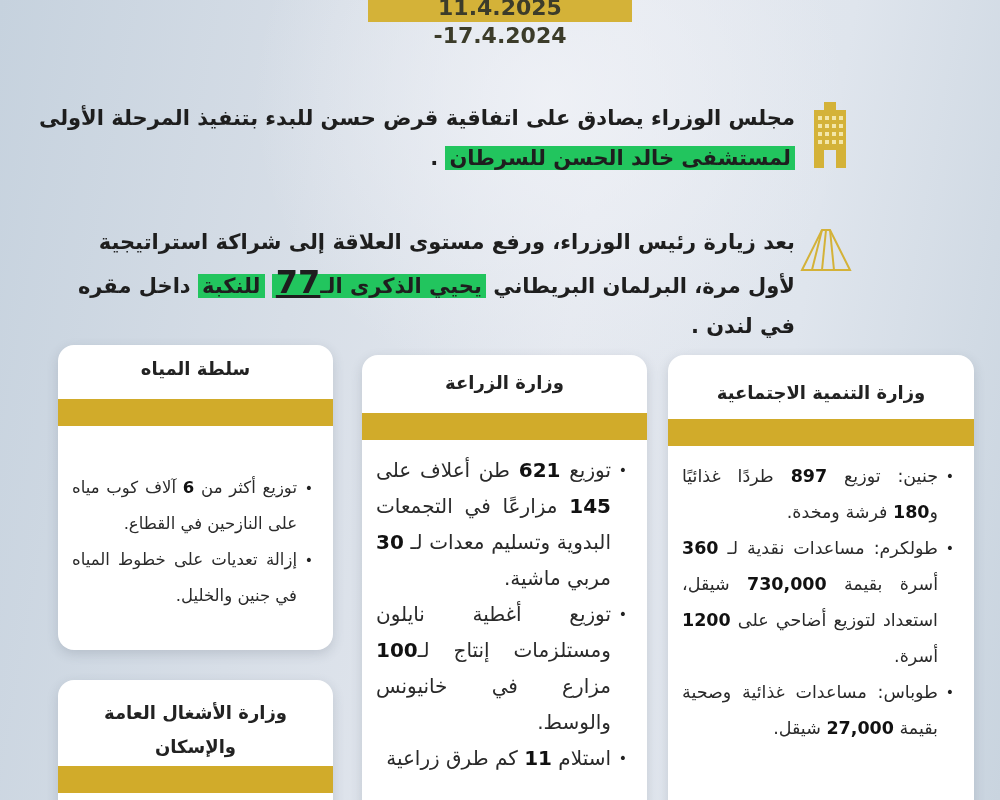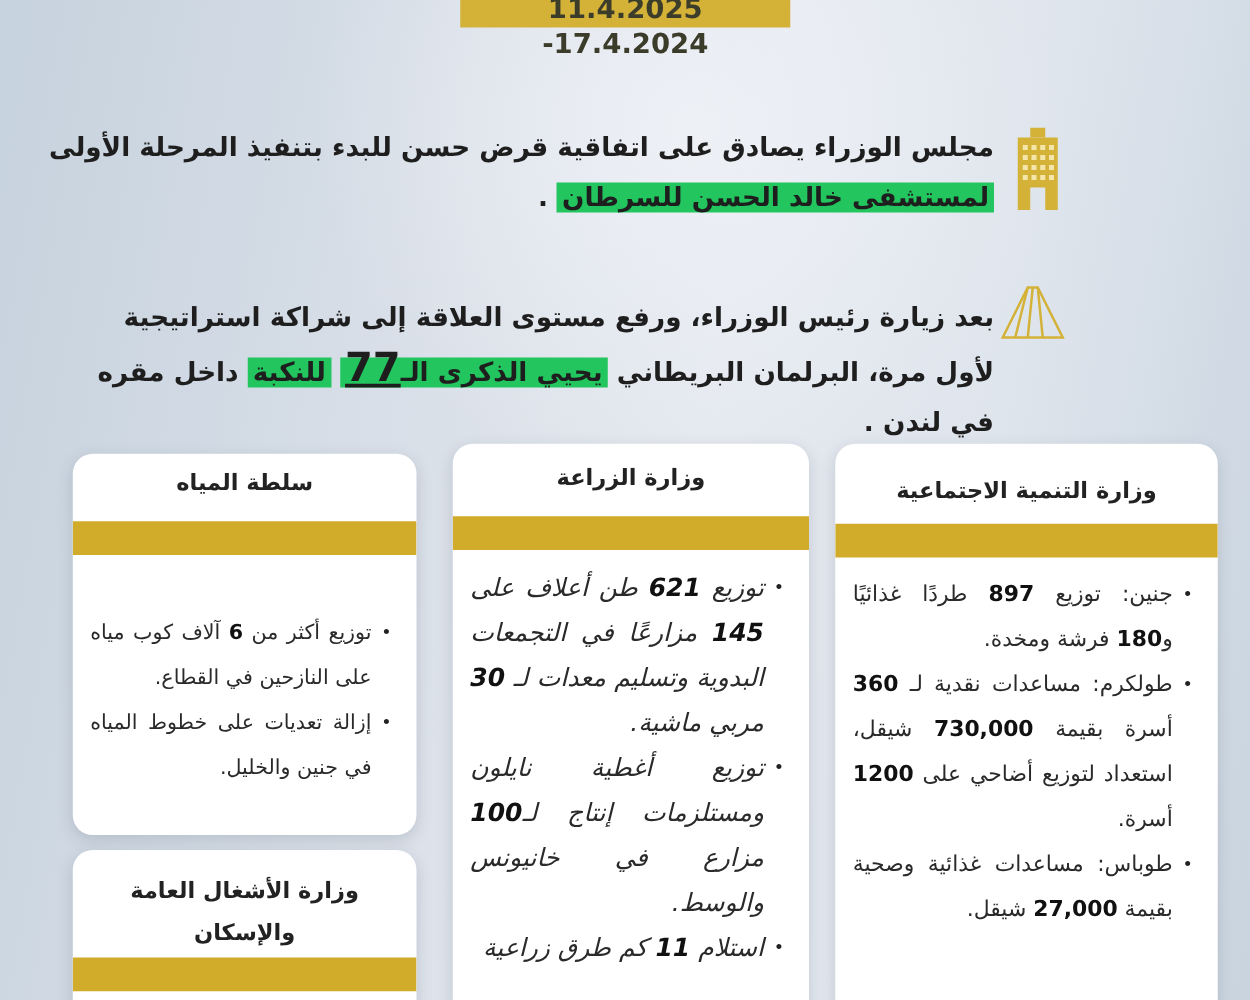--- a/index.html
+++ b/index.html
@@ -33,21 +33,21 @@
     color: #1e1e1e; text-align: right;
   }
   .news-item .hl { background: #22c55e; padding: 0 4px; }
   .news-item .big { font-size: 32px; font-weight: bold; text-decoration: underline; }
   .news-1 { top: 98px; width: 800px; }
   .news-2 { top: 222px; width: 760px; }
 
   .icon-building { position: absolute; right: 150px; top: 102px; width: 40px; height: 66px; }
   .icon-tent { position: absolute; right: 148px; top: 226px; width: 52px; height: 46px; }
   .news-item.n1 { right: 205px; }
-  .news-item.n2 { right: 205px; margin-top: 12px; }
+  .news-item.n2 { right: 205px; }
 
   
   .card {
     position: absolute;
     background: #ffffff;
     border-radius: 16px;
     box-shadow: 0 4px 12px rgba(60,70,90,0.18);
     overflow: hidden;
   }
   .card-title {
@@ -64,21 +64,21 @@
   .card-body b { font-weight: bold; color: #111; }
 
   .card-social { left: 668px; top: 355px; width: 306px; height: 470px; }
   .card-social .card-title { padding-top: 22px; }
   .card-social .card-bar { margin-top: 10px; }
 
   .card-agri { left: 362px; top: 355px; width: 285px; height: 470px; }
   .card-agri .card-title { padding-top: 12px; }
   .card-agri .card-bar { margin-top: 14px; }
 
-  .card-water { left: 58px; top: 363px; width: 275px; height: 305px; }
+  .card-water { left: 58px; top: 345px; width: 275px; height: 305px; }
   .card-water .card-title { padding-top: 8px; }
   .card-water .card-bar { margin-top: 14px; }
 
   .card-works { left: 58px; top: 680px; width: 275px; height: 140px; }
   .card-works .card-title { padding-top: 16px; line-height: 34px; }
   .card-works .card-bar { margin-top: 2px; }
 </style>
 </head>
 <body>
 
@@ -140,21 +140,21 @@
       <li><span>جنين: توزيع </span><b>897</b><span> طردًا غذائيًا و</span><b>180</b><span> فرشة ومخدة.</span></li>
       <li><span>طولكرم: مساعدات نقدية لـ </span><b>360</b><span> أسرة بقيمة </span><b>730,000</b><span> شيقل، استعداد لتوزيع أضاحي على </span><b>1200</b><span> أسرة.</span></li>
       <li><span>طوباس: مساعدات غذائية وصحية بقيمة </span><b>27,000</b><span> شيقل.</span></li>
     </ul>
   </div>
 </div>
 
 <div class="card card-agri">
   <div class="card-title">وزارة الزراعة</div>
   <div class="card-bar"></div>
-  <div class="card-body" style="font-size:20px; line-height:36px;font-style:italic;">
+  <div class="card-body" style="font-size:20px; line-height:36px;">
     <ul>
       <li><span>توزيع </span><b>621</b><span> طن أعلاف على </span><b>145</b><span> مزارعًا في التجمعات البدوية وتسليم معدات لـ </span><b>30</b><span> مربي ماشية.</span></li>
       <li><span>توزيع أغطية نايلون ومستلزمات إنتاج لـ</span><b>100</b><span> مزارع في خانيونس والوسط.</span></li>
       <li><span>استلام </span><b>11</b><span> كم طرق زراعية</span></li>
     </ul>
   </div>
 </div>
 
 <div class="card card-water">
   <div class="card-title">سلطة المياه</div>

